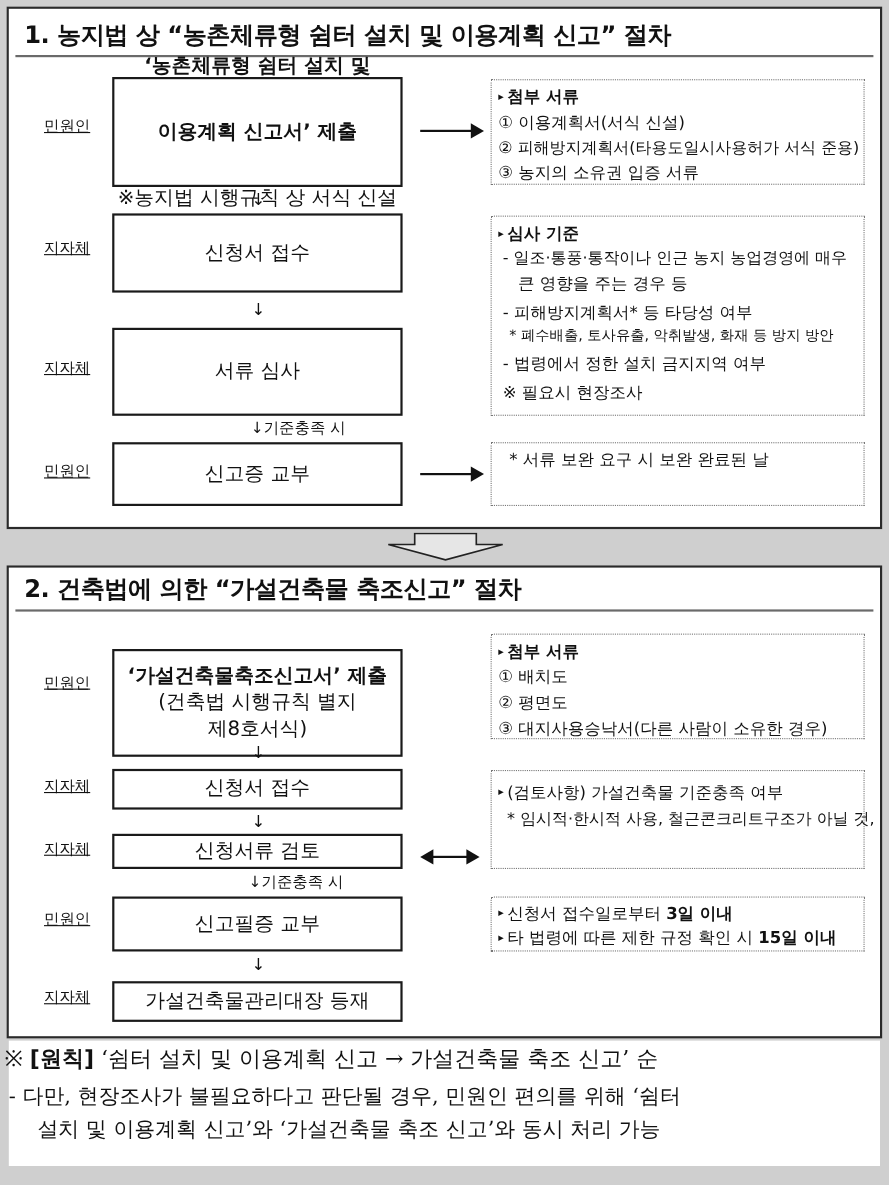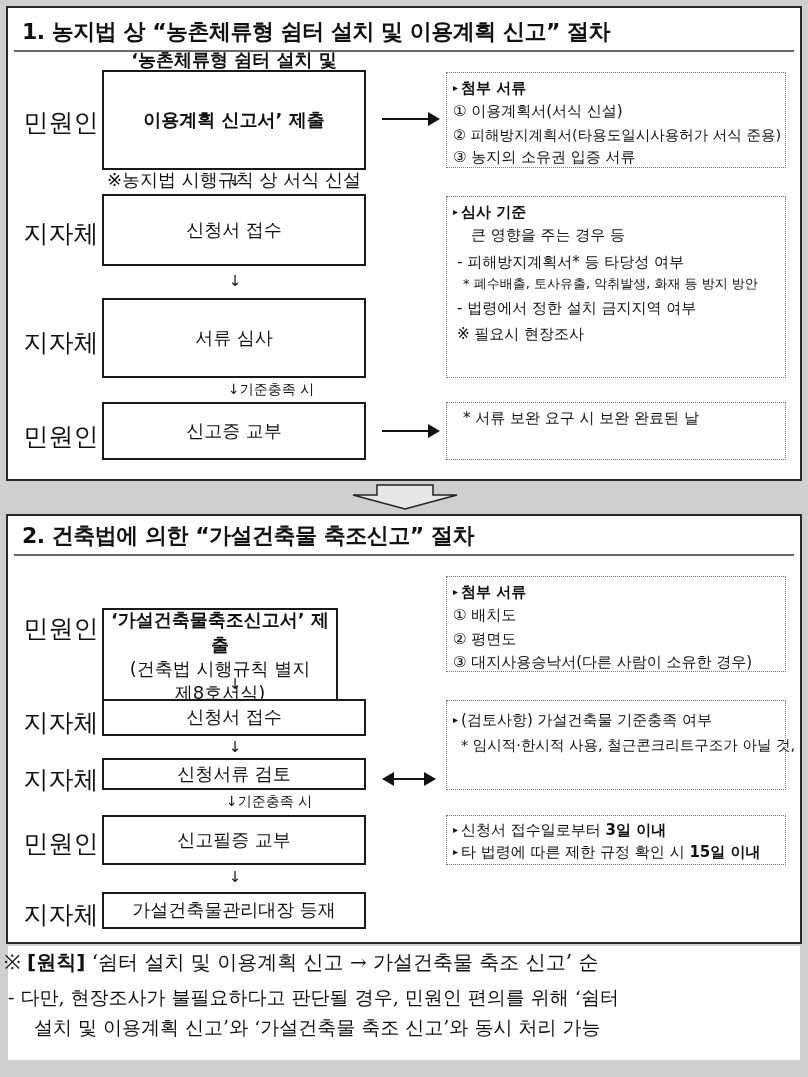--- a/index.html
+++ b/index.html
@@ -11,21 +11,21 @@
   }
   .abs { position:absolute; box-sizing:border-box; }
   .section {
     background:#fff; border:2px solid #2a2a2a;
   }
   .section-title {
     background:#fff; border-bottom:2px solid #6a6a6a;
     font-weight:bold; font-size:22px; letter-spacing:-0.5px;
     padding-left:8px; display:flex; align-items:center;
   }
-  .actor { font-size:25px; text-align:center; width:90px; }
+  .actor { font-size:14px; text-align:center; width:90px;text-decoration:underline; }
   .step {
     border:2px solid #1a1a1a; background:#fff;
     display:flex; flex-direction:column; align-items:center; justify-content:center;
     text-align:center; font-size:18px; line-height:1.35;
   }
   .step .b { font-weight:bold; }
   .cond { font-size:14px; }
   .note {
     border:1.5px dotted #777; background:#fff;
     font-size:15px; line-height:1.55; padding:4px 6px;
@@ -79,20 +79,21 @@
 
 <div class="abs note" style="left:446px; top:72px; width:340px; height:96px;">
   <div class="h"><span class="tri">▸</span><span>첨부 서류</span></div>
   <div>① 이용계획서(서식 신설)</div>
   <div style="white-space:nowrap; font-size:14.5px;">② 피해방지계획서(타용도일시사용허가 서식 준용)</div>
   <div>③ 농지의 소유권 입증 서류</div>
 </div>
 
 <div class="abs note" style="left:446px; top:196px; width:340px; height:182px;">
   <div class="h"><span class="tri">▸</span><span>심사 기준</span></div>
+  <div class="ind" style="padding-left:4px; white-space:nowrap; font-size:14.5px;">- 일조·통풍·통작이나 인근 농지 농업경영에 매우</div>
   <div style="padding-left:18px;">큰 영향을 주는 경우 등</div>
   <div style="padding-left:4px; margin-top:3px;">- 피해방지계획서* 등 타당성 여부</div>
   <div class="sub" style="font-size:13px;">* 폐수배출, 토사유출, 악취발생, 화재 등 방지 방안</div>
   <div style="padding-left:4px; margin-top:3px;">- 법령에서 정한 설치 금지지역 여부</div>
   <div style="padding-left:4px; margin-top:3px;">※ 필요시 현장조사</div>
 </div>
 
 <div class="abs note" style="left:446px; top:402px; width:340px; height:58px;">
   <div class="sub" style="font-size:15px;">* 서류 보완 요구 시 보완 완료된 날</div>
 </div>
@@ -100,21 +101,21 @@
 <svg class="abs" style="left:345px; top:484px;" width="120" height="26" viewBox="0 0 120 26">
   <polygon points="32,1 88,1 88,11 112,11 60,25 8,11 32,11" fill="#e6e6e6" stroke="#222" stroke-width="1.5"></polygon>
 </svg>
 
 <div class="abs section" style="left:6px; top:514px; width:796px; height:430px;"></div>
 <div class="abs section-title" style="left:14px; top:518px; width:780px; height:38px;">
   <span>2. 건축법에 의한  “가설건축물 축조신고” 절차</span>
 </div>
 
 <div class="abs actor" style="left:16px; top:612px;">민원인</div>
-<div class="abs step" style="left:102px; top:608px; width:236px; height:98px;">
+<div class="abs step" style="left:102px; top:590px; width:264px; height:98px;">
   <div class="b">‘가설건축물축조신고서’ 제출</div>
   <div>(건축법 시행규칙 별지</div>
   <div>제8호서식)</div>
 </div>
 <div class="abs" style="left:220px; top:675px; font-size:15px; width:30px; text-align:center;">↓</div>
 
 <div class="abs actor" style="left:16px; top:706px;">지자체</div>
 <div class="abs step" style="left:102px; top:699px; width:264px; height:37px;">
   <div>신청서 접수</div>
 </div>

